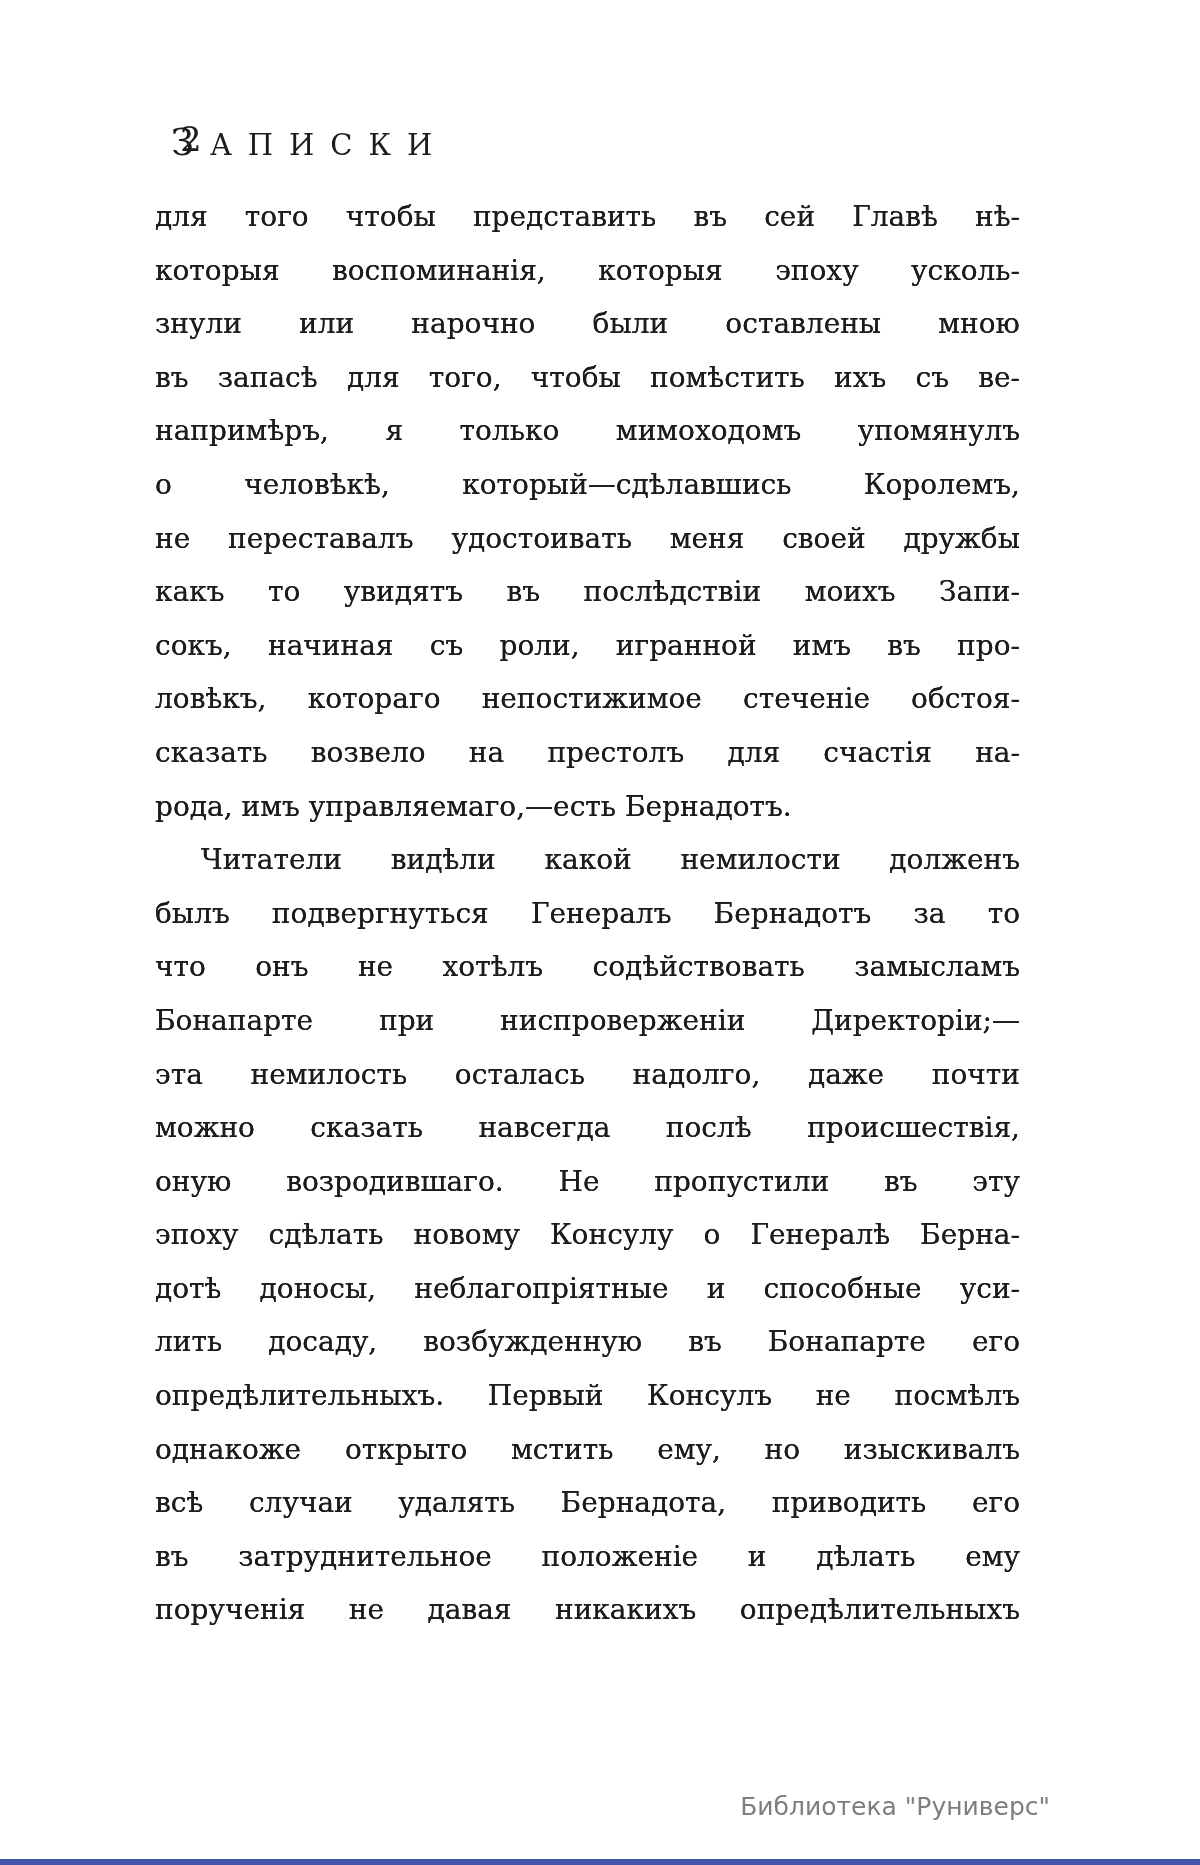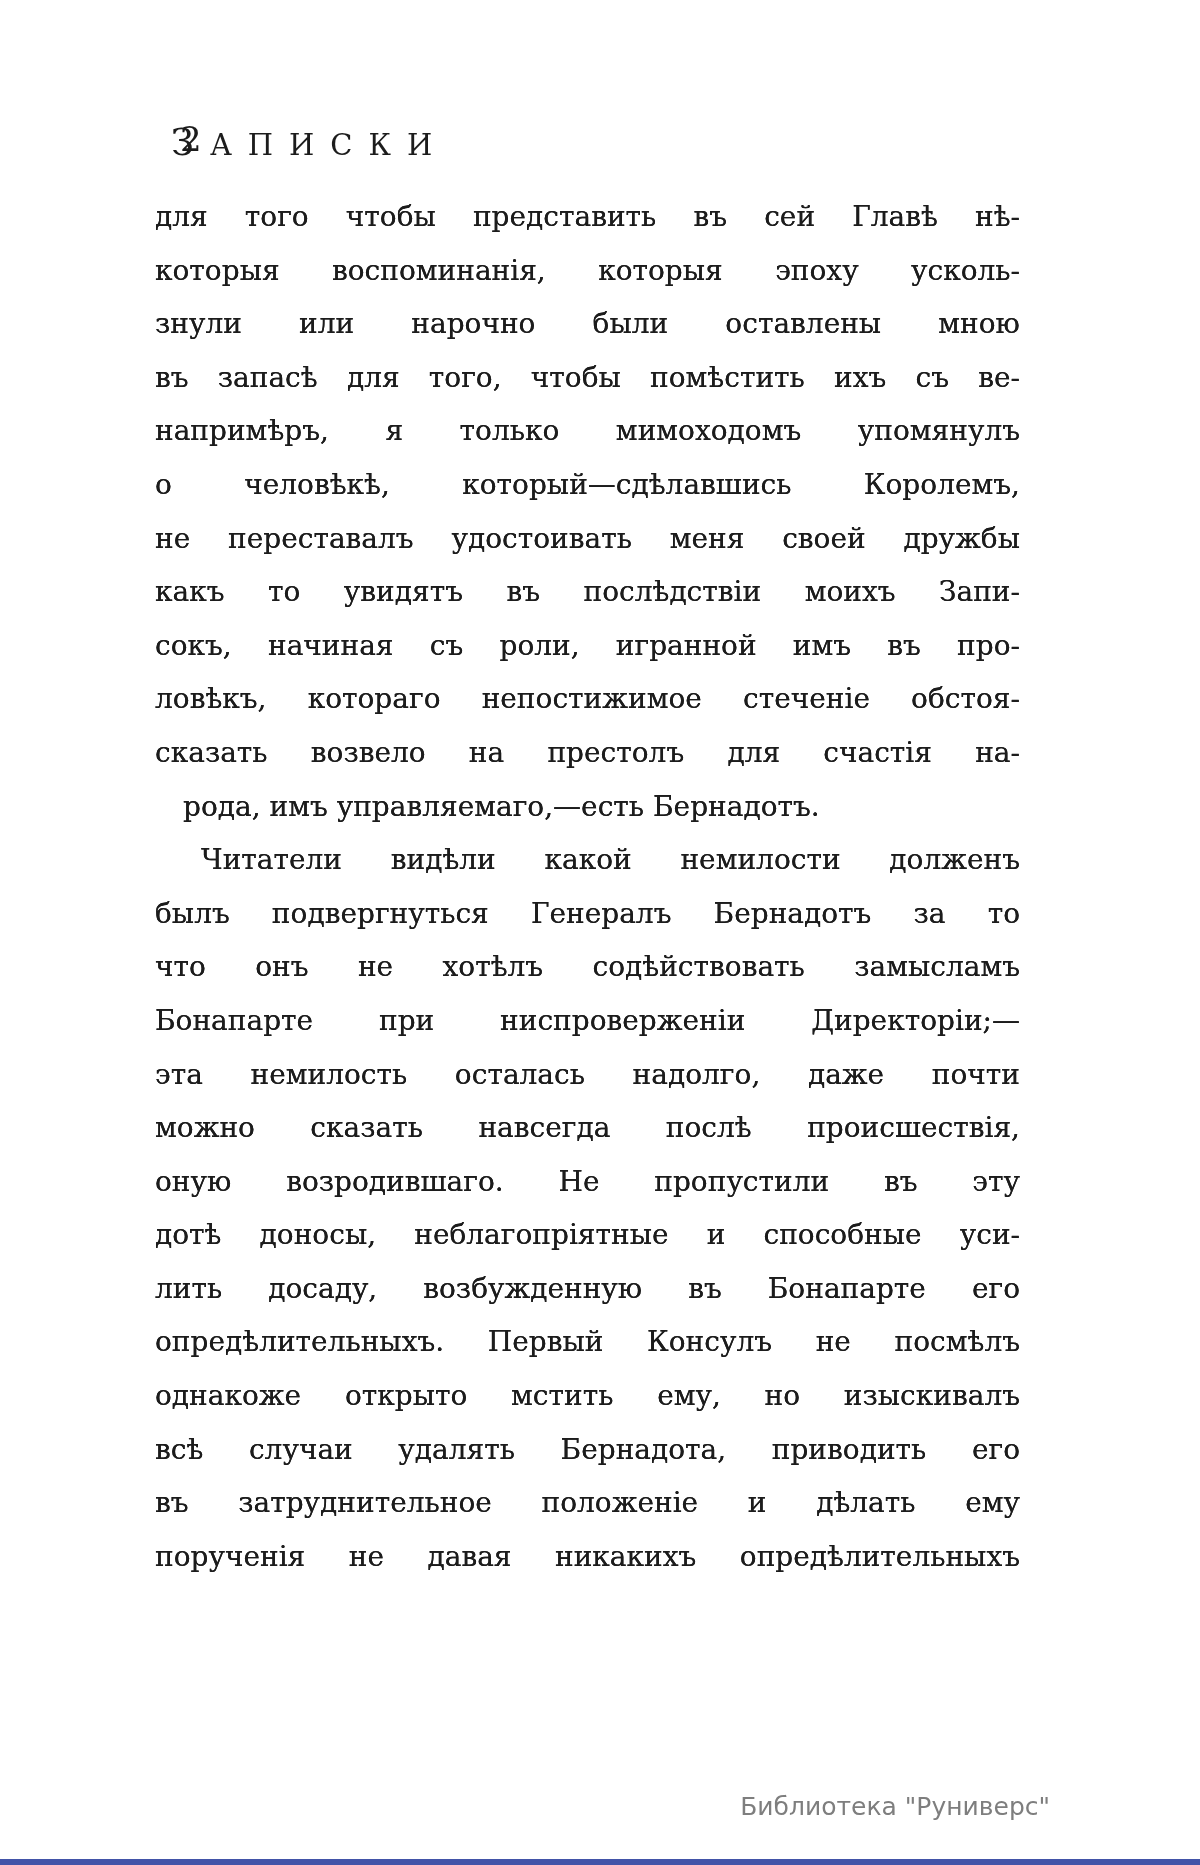--- a/index.html
+++ b/index.html
@@ -49,21 +49,20 @@
     color: #1c1c1c;
     text-shadow: 0 0 0.5px #1c1c1c;
   }
   .line {
     height: 53.6px;
     text-align: justify;
     text-align-last: justify;
   }
   .line.no-just {
     text-align-last: left;
-    margin-left: 28px;
   }
   .line.indent {
     text-indent: 46px;
   }
   .footer-mark {
     position: absolute;
     top: 1792px;
     right: 150px;
     font-family: "DejaVu Sans", sans-serif;
     font-size: 25px;
@@ -101,20 +100,21 @@
       <div class="line">ловѣкъ, котораго непостижимое стеченіе обстоя-</div>
       <div class="line">сказать возвело на престолъ для счастія на-</div>
       <div class="line no-just">рода, имъ управляемаго,—есть Бернадотъ.</div>
       <div class="line indent">Читатели видѣли какой немилости долженъ</div>
       <div class="line">былъ подвергнуться Генералъ Бернадотъ за то</div>
       <div class="line">что онъ не хотѣлъ содѣйствовать замысламъ</div>
       <div class="line">Бонапарте при ниспроверженіи Директоріи;—</div>
       <div class="line">эта немилость осталась надолго, даже почти</div>
       <div class="line">можно сказать навсегда послѣ происшествія,</div>
       <div class="line">оную возродившаго. Не пропустили въ эту</div>
+      <div class="line">эпоху сдѣлать новому Консулу о Генералѣ Берна-</div>
       <div class="line">дотѣ доносы, неблагопріятные и способные уси-</div>
       <div class="line">лить досаду, возбужденную въ Бонапарте его</div>
       <div class="line">опредѣлительныхъ. Первый Консулъ не посмѣлъ</div>
       <div class="line">однакоже открыто мстить ему, но изыскивалъ</div>
       <div class="line">всѣ случаи удалять Бернадота, приводить его</div>
       <div class="line">въ затруднительное положеніе и дѣлать ему</div>
       <div class="line">порученія не давая никакихъ опредѣлительныхъ</div>
     </div>
 
   <div class="footer-mark">Библиотека "Руниверс"</div>

